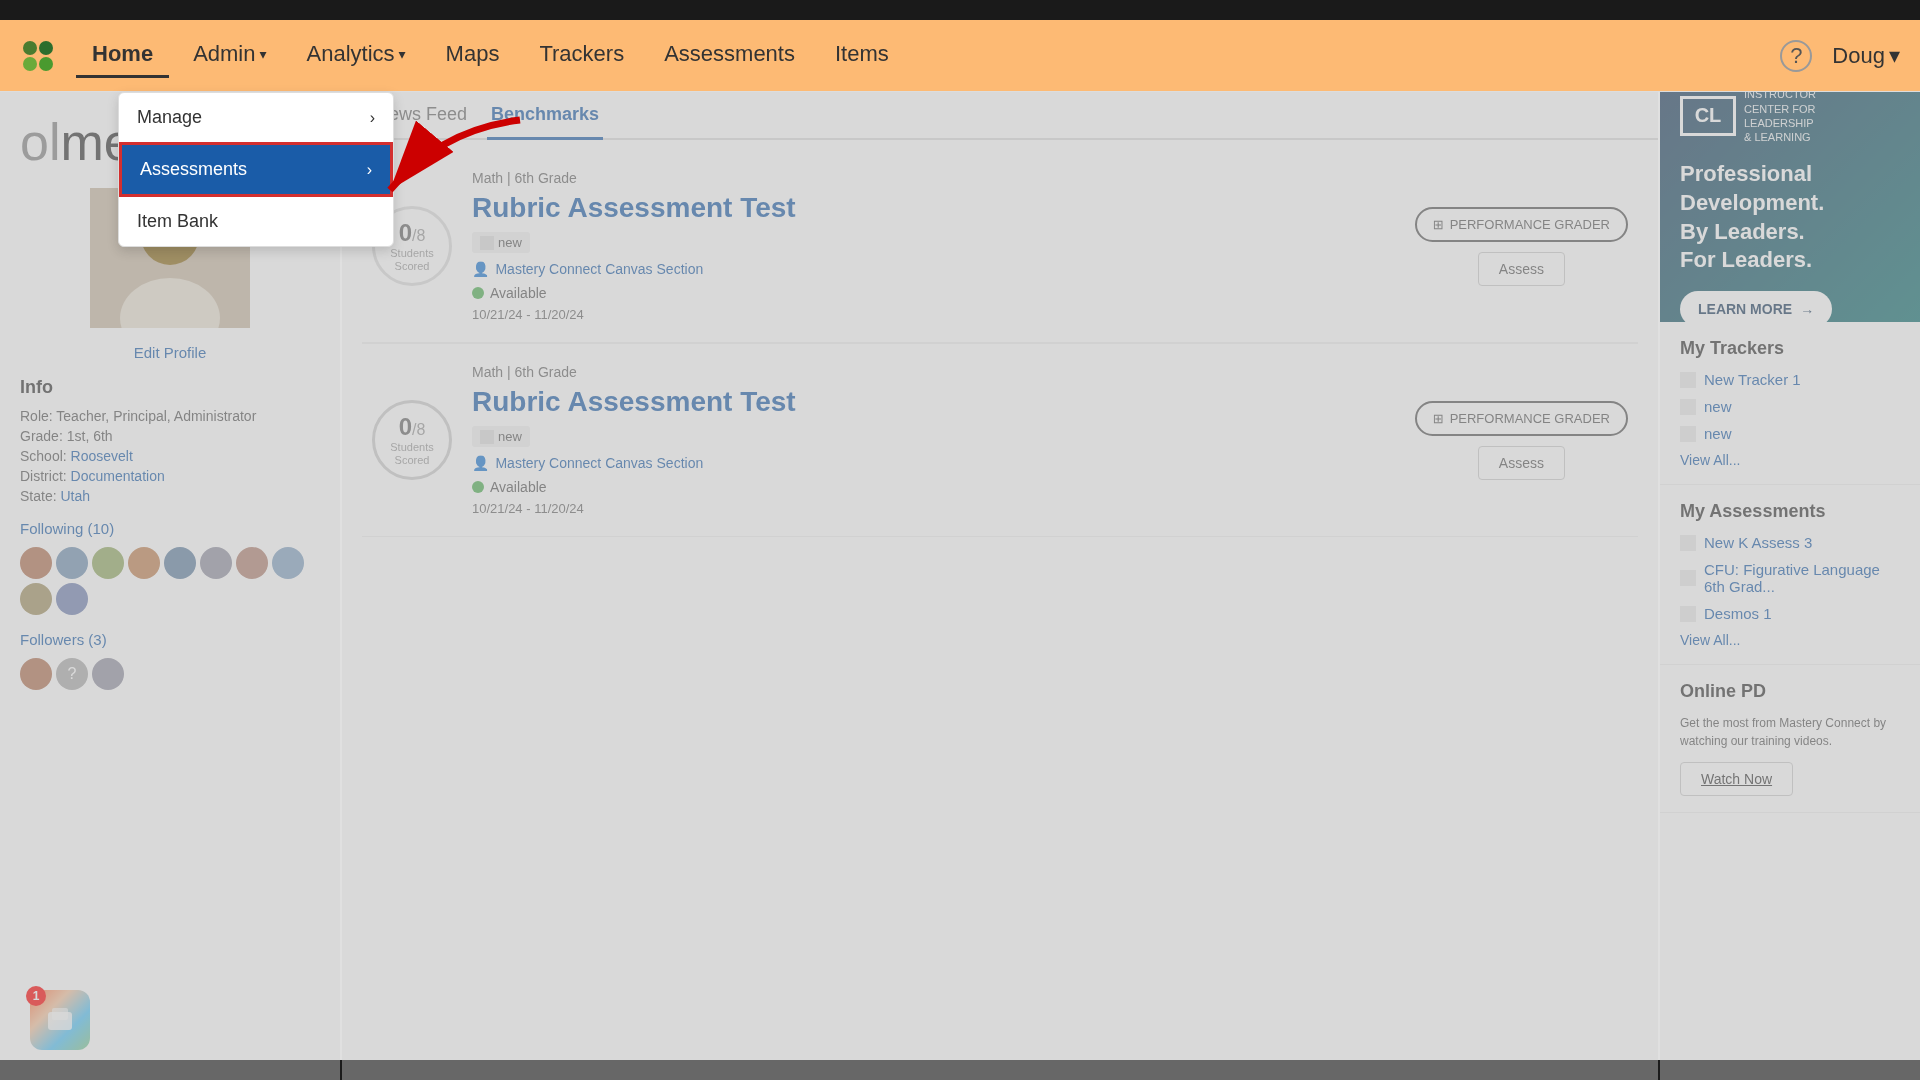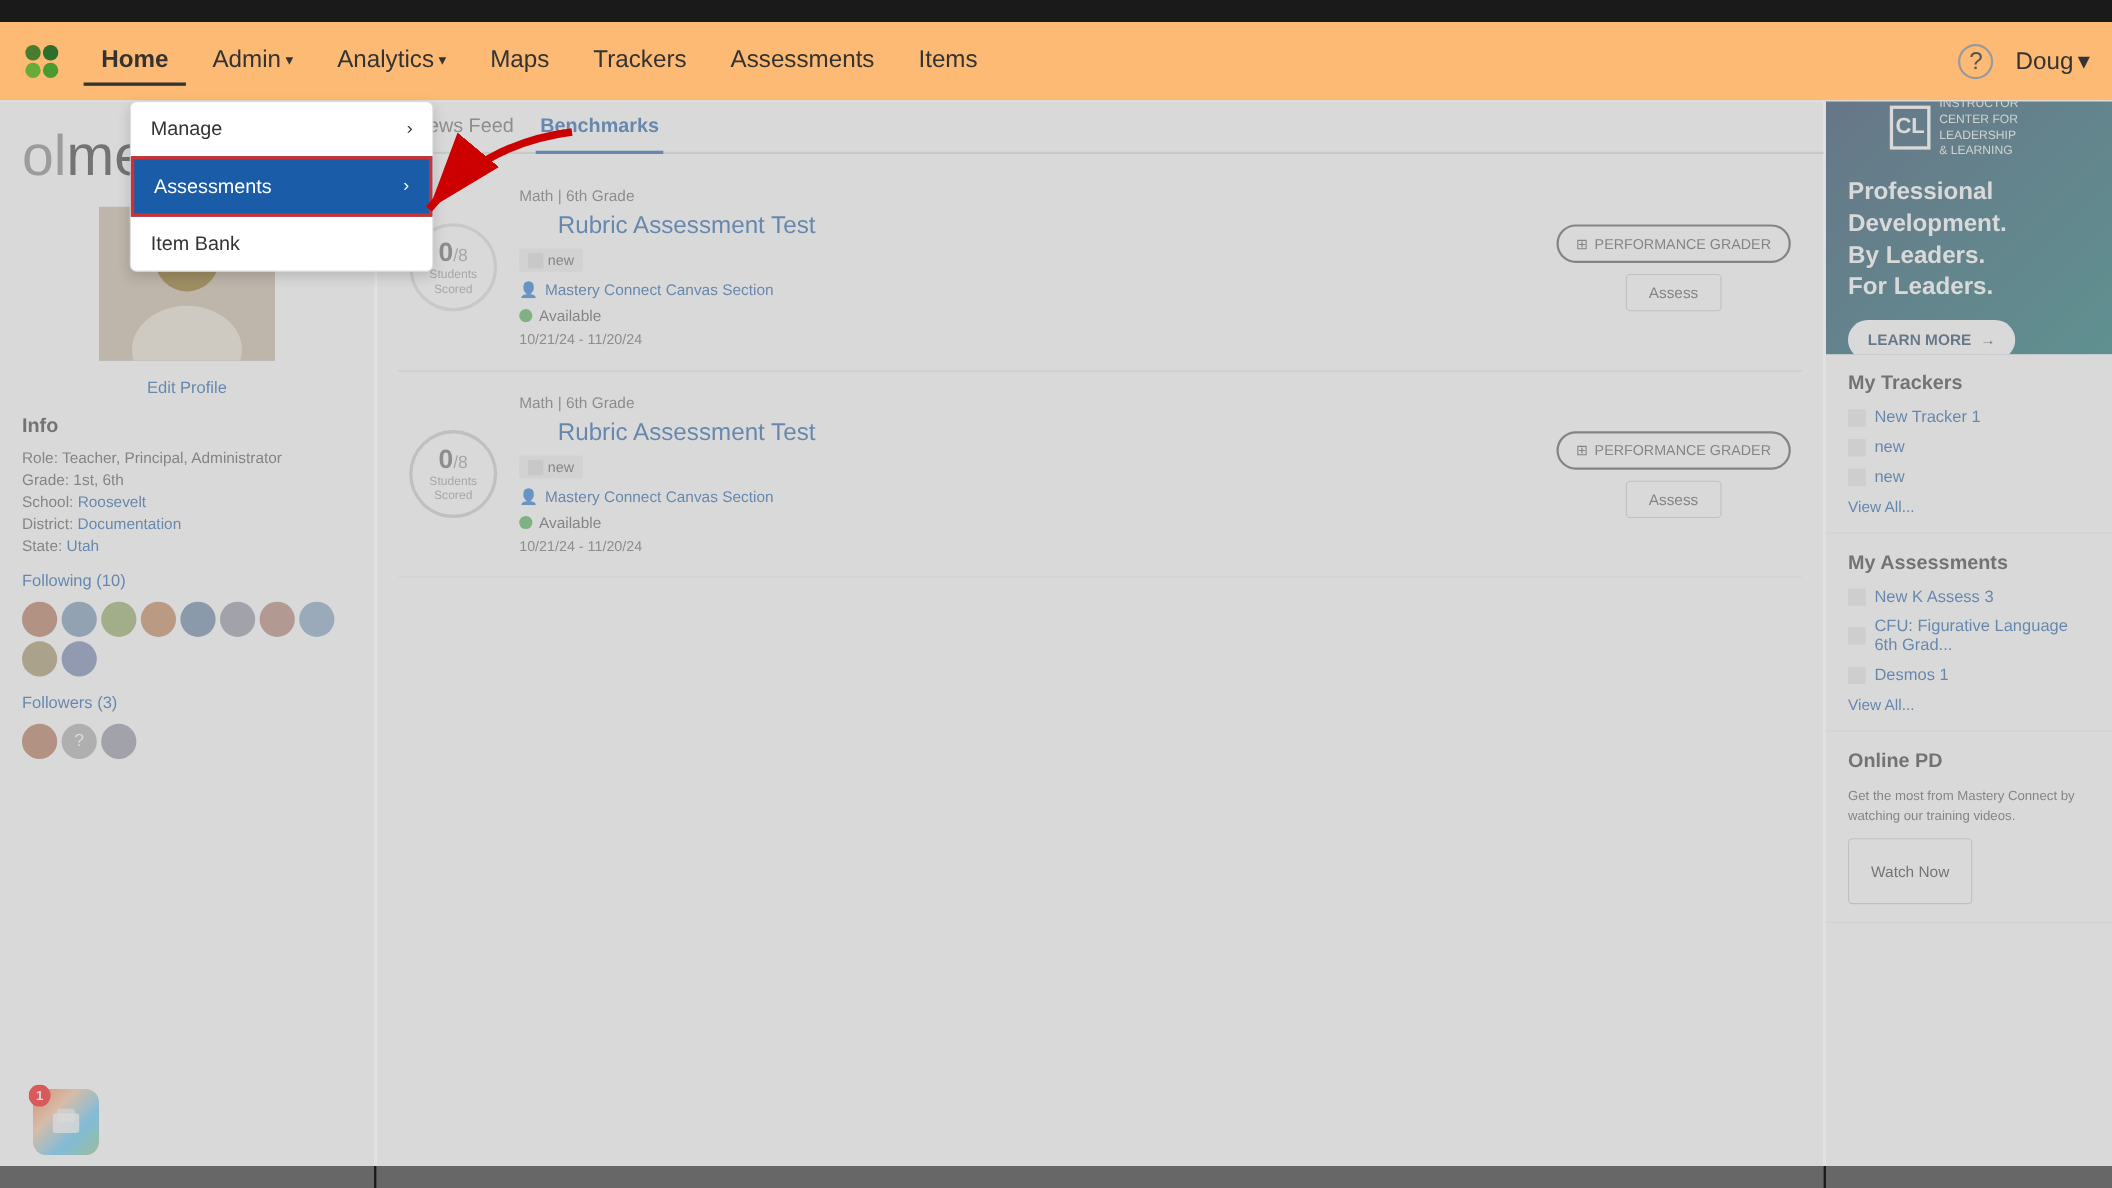--- a/index.html
+++ b/index.html
@@ -131,21 +131,21 @@
       border-radius: 50%;
       border: 3px solid #ddd;
       display: flex; flex-direction: column;
       align-items: center; justify-content: center;
       flex-shrink: 0;
     }
     .score-main { font-size: 24px; font-weight: 600; color: #666; }
 
     .assessment-info { flex: 1; }
     .assessment-meta { font-size: 14px; color: #666; margin-bottom: 6px; }
-    .assessment-title { font-size: 22px; color: #1a5ca8; font-weight: 400; margin-bottom: 8px; cursor: pointer; margin-left: 35px; }
+    .assessment-title { font-size: 28px; color: #1a5ca8; font-weight: 700; margin-bottom: 8px; cursor: pointer; }
     .assessment-badge {
       display: inline-flex; align-items: center; gap: 4px;
       font-size: 13px; color: #555; background: #f0f0f0;
       padding: 3px 8px; border-radius: 3px; margin-bottom: 8px;
     }
     .assessment-section { font-size: 14px; color: #1a5ca8; display: flex; align-items: center; gap: 6px; margin-bottom: 8px; cursor: pointer; }
     .assessment-dates { font-size: 13px; color: #666; }
 
     .status-indicator { display: flex; align-items: center; gap: 6px; font-size: 14px; color: #555; margin-bottom: 6px; }
     .status-dot { width: 12px; height: 12px; border-radius: 50%; background: #4caf50; }
@@ -177,41 +177,41 @@
       color: white;
       position: relative;
       overflow: hidden;
       height: 230px;
       display: flex; flex-direction: column; justify-content: center;
     }
     .ad-logo {
       display: flex; align-items: center; gap: 8px; margin-bottom: 16px;
     }
     .ad-logo-box {
-      width: 37px; height: 40px; border: 3px solid white;
+      width: 56px; height: 40px; border: 3px solid white;
       display: flex; align-items: center; justify-content: center;
-      font-weight: 900; font-size: 20px; margin-left: 38px;
+      font-weight: 900; font-size: 20px;
     }
     .ad-logo-text { font-size: 11px; line-height: 1.3; opacity: 0.9; }
     .ad-headline { font-size: 22px; font-weight: 700; line-height: 1.3; margin-bottom: 16px; }
     .ad-cta {
       display: inline-flex; align-items: center; gap: 8px;
       background: white; color: #1a3a5c; padding: 10px 18px;
       border-radius: 24px; font-size: 14px; font-weight: 600; cursor: pointer;
       width: fit-content;
     }
 
     
     .sidebar-section { padding: 16px 20px; border-bottom: 1px solid #eee; }
     .sidebar-section-title { font-size: 18px; font-weight: 600; color: #333; margin-bottom: 12px; }
     .sidebar-link { font-size: 15px; color: #1a5ca8; cursor: pointer; display: flex; align-items: center; gap: 8px; margin-bottom: 10px; }
     .sidebar-link-icon { width: 16px; height: 16px; background: #e8e8e8; display: inline-block; flex-shrink: 0; }
     .view-all { font-size: 14px; color: #1a5ca8; cursor: pointer; margin-top: 8px; }
     .online-pd-text { font-size: 12px; color: #555; line-height: 1.5; margin-bottom: 12px; }
-    .btn-watch { border: 1px solid #ccc; background: white; padding: 21px 20px; font-size: 14px; color: #333; cursor: pointer; border-radius: 4px; }
+    .btn-watch { border: 1px solid #ccc; background: white; padding: 8px 20px; font-size: 14px; color: #333; cursor: pointer; border-radius: 4px; text-decoration: underline; }
 
     
     .profile-photo {
       width: 160px; height: 140px;
       background: #bbb;
       margin: 0 auto 16px;
       display: flex; align-items: center; justify-content: center;
       overflow: hidden;
     }
     .edit-profile { color: #1a5ca8; font-size: 15px; cursor: pointer; text-align: center; margin-bottom: 16px; }

